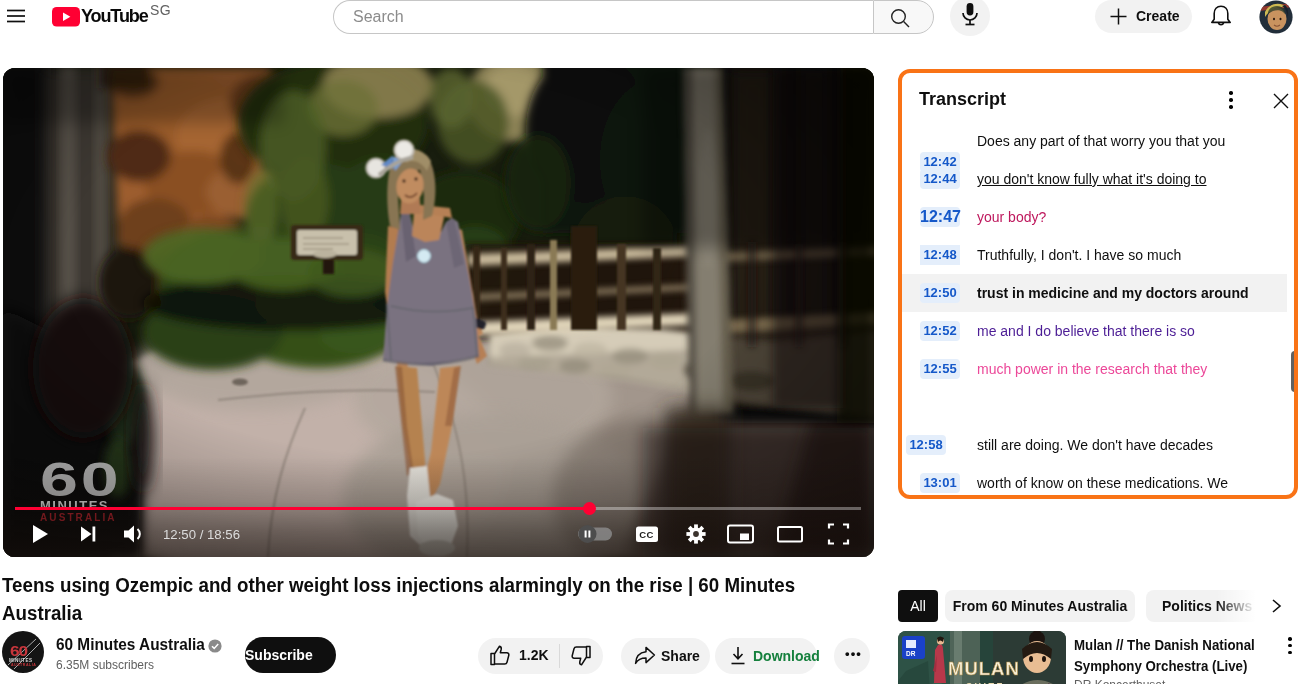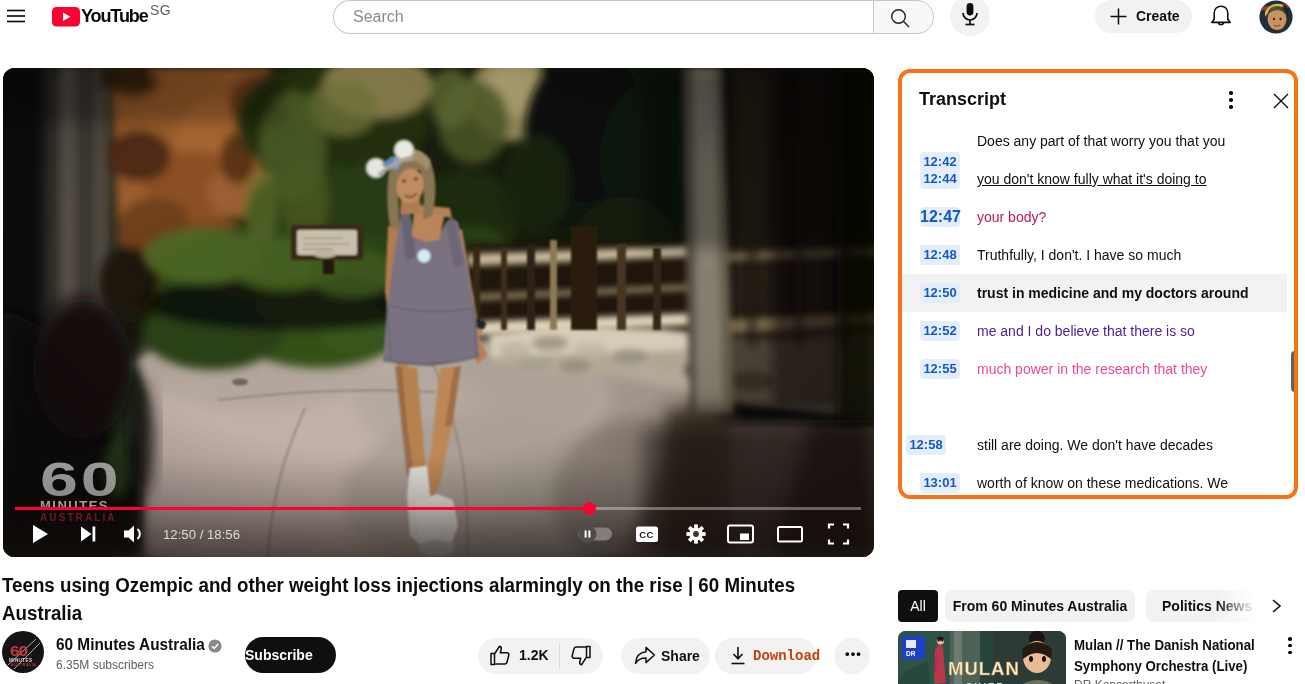--- a/index.html
+++ b/index.html
@@ -402,21 +402,21 @@
   <svg class="abs" style="left:633px;top:14px;" width="24" height="24" viewBox="0 0 24 24">
     <path d="M13 7.8 V3.4 L21.4 11 L13 18.6 V14 C8 14 4.6 15.8 2.6 19.4 C2.8 13 6.5 8.6 13 7.8 Z" fill="none" stroke="#0f0f0f" stroke-width="1.5" stroke-linejoin="round"></path>
   </svg>
   <div class="abs" style="left:661px;top:18px;font-size:14px;font-weight:bold;color:#0f0f0f;">Share</div>
 
   <div class="abs" style="left:715px;top:8px;width:102px;height:36px;background:#f2f2f2;border-radius:18px;"></div>
   <svg class="abs" style="left:726px;top:14px;" width="24" height="24" viewBox="0 0 24 24">
     <path d="M12 3 V14 M7.5 10 L12 14.8 L16.5 10" fill="none" stroke="#0f0f0f" stroke-width="1.6"></path>
     <line x1="5.5" y1="19.5" x2="18.5" y2="19.5" stroke="#0f0f0f" stroke-width="1.6"></line>
   </svg>
-  <div class="abs" style="left:753px;top:18px;font-size:14px;font-weight:bold;color:#c2410c;font-family:Liberation Mono, monospace;">Download</div>
+  <div class="abs" style="left:753px;top:18px;font-size:14px;font-weight:bold;color:#15803d;">Download</div>
 
   <div class="abs" style="left:834px;top:8px;width:36px;height:36px;background:#f2f2f2;border-radius:50%;"></div>
   <div class="abs" style="left:845px;top:16px;color:#0f0f0f;font-size:13px;letter-spacing:1.1px;font-weight:bold;">•••</div>
 </div>
 
 <div id="transcript" class="abs" style="left:898px;top:69px;width:400px;height:430px;border:4px solid #f97316;border-radius:12px;overflow:hidden;">
   <div class="abs" style="left:17px;top:16px;font-size:18px;font-weight:bold;color:#0f0f0f;">Transcript</div>
   <div class="abs" style="left:327px;top:18px;width:4px;">
     <div style="width:3.6px;height:3.6px;border-radius:50%;background:#030303;margin-bottom:3.4px;"></div>
     <div style="width:3.6px;height:3.6px;border-radius:50%;background:#030303;margin-bottom:3.4px;"></div>

